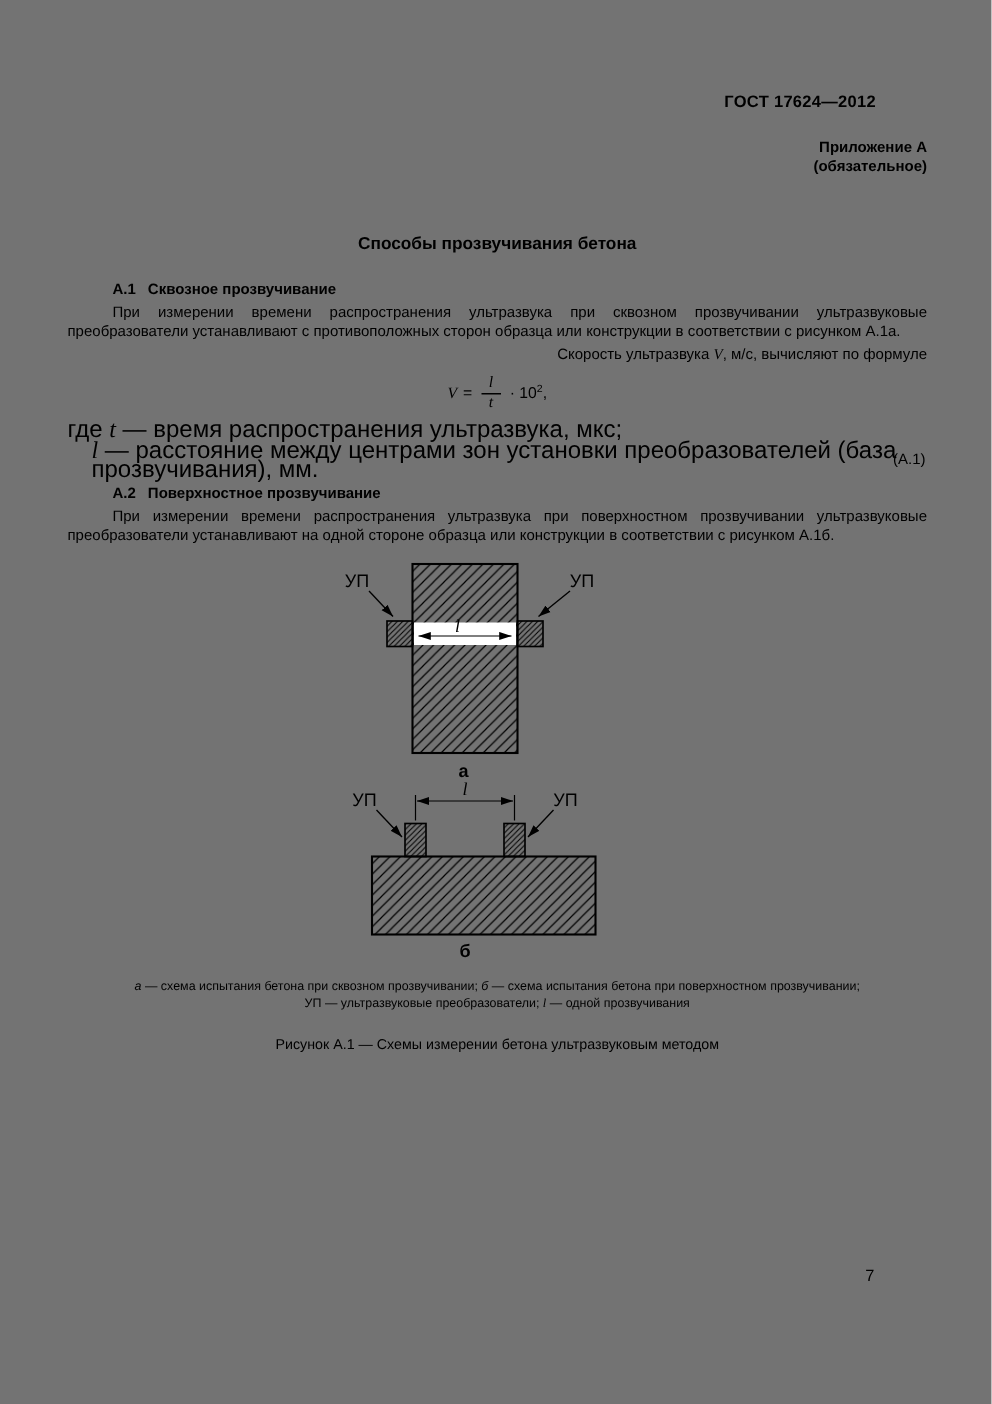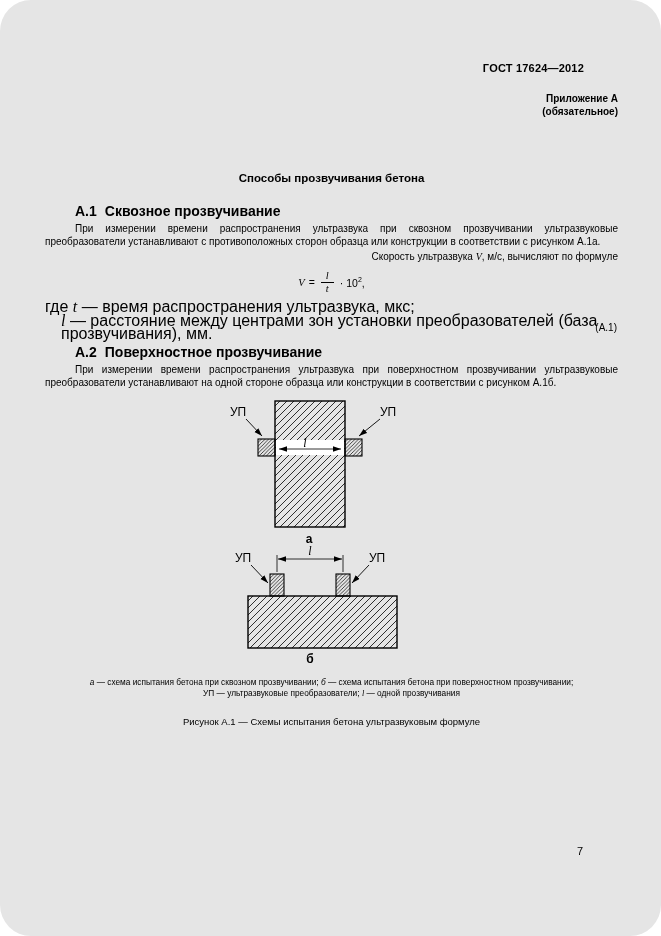--- a/index.html
+++ b/index.html
@@ -1,37 +1,36 @@
 <!DOCTYPE html>
 <html><head>
 <meta charset="utf-8">
 <style>
   html, body { margin: 0; padding: 0; background: #ffffff; }
   .page {
     position: relative;
     width: 661px;
     height: 936px;
-    background: #e5e5e5;
+    background: #737373;
     font-family: "Liberation Sans", sans-serif;
     color: #000;
     overflow: hidden;
-    border-radius: 31px;
   }
   .doc-number {
     position: absolute;
     top: 62px;
     right: 77px;
     font-size: 11px;
     font-weight: bold;
     letter-spacing: 0.2px;
   }
   .content { position: absolute; left: 45px; top: 0; width: 573px; }
   .appendix { margin-top: 92px; text-align: right; font-size: 10px; font-weight: bold; line-height: 13px; }
-  .main-title { margin-top: 54px; text-align: center; font-size: 11.5px; font-weight: bold; }
-  .section-heading { margin-top: 19px; padding-left: 30px; font-size: 14px; font-weight: bold; }
+  .main-title { margin-top: 39px; text-align: center; font-size: 11.5px; font-weight: bold; }
+  .section-heading { margin-top: 19px; padding-left: 30px; font-size: 10px; font-weight: bold; }
   .section-heading.a2 { margin-top: 3px; }
   .sec-num { margin-right: 8px; }
   .para { margin: 3px 0 0 0; font-size: 10px; line-height: 13px; text-align: justify; text-indent: 30px; }
   .para.intro { margin-top: 2px; text-align: right; }
   .var { font-family: "Liberation Serif", serif; font-style: italic; }
   .formula-row {
     position: relative; margin-top: 4px; height: 30px;
     display: flex; align-items: center; justify-content: center;
     font-size: 10.5px;
   }
@@ -142,20 +141,20 @@
           <line x1="269" y1="166" x2="252" y2="184" stroke="#000" stroke-width="0.9" marker-end="url(#arr)"></line>
           <text x="210" y="264" text-anchor="middle" class="svg-sub">б</text>
         </g>
       </svg>
 
       <div class="fig-caption">
         <div><span class="cap-var">а</span><span> — схема испытания бетона при сквозном прозвучивании; </span><span class="cap-var">б</span><span> — схема испытания бетона при поверхностном прозвучивании;</span></div>
         <div><span>УП — ультразвуковые преобразователи; </span><span class="cap-var-serif">l</span><span> — одной прозвучивания</span></div>
       </div>
 
-      <div class="fig-title">Рисунок А.1 — Схемы испытания бетона ультразвуковым формуле</div>
+      <div class="fig-title">Рисунок А.1 — Схемы измерении бетона ультразвуковым методом</div>
     </div>
 
   </div>
 
   <div class="page-number">7</div>
 
 </div>
 
 </body></html>

